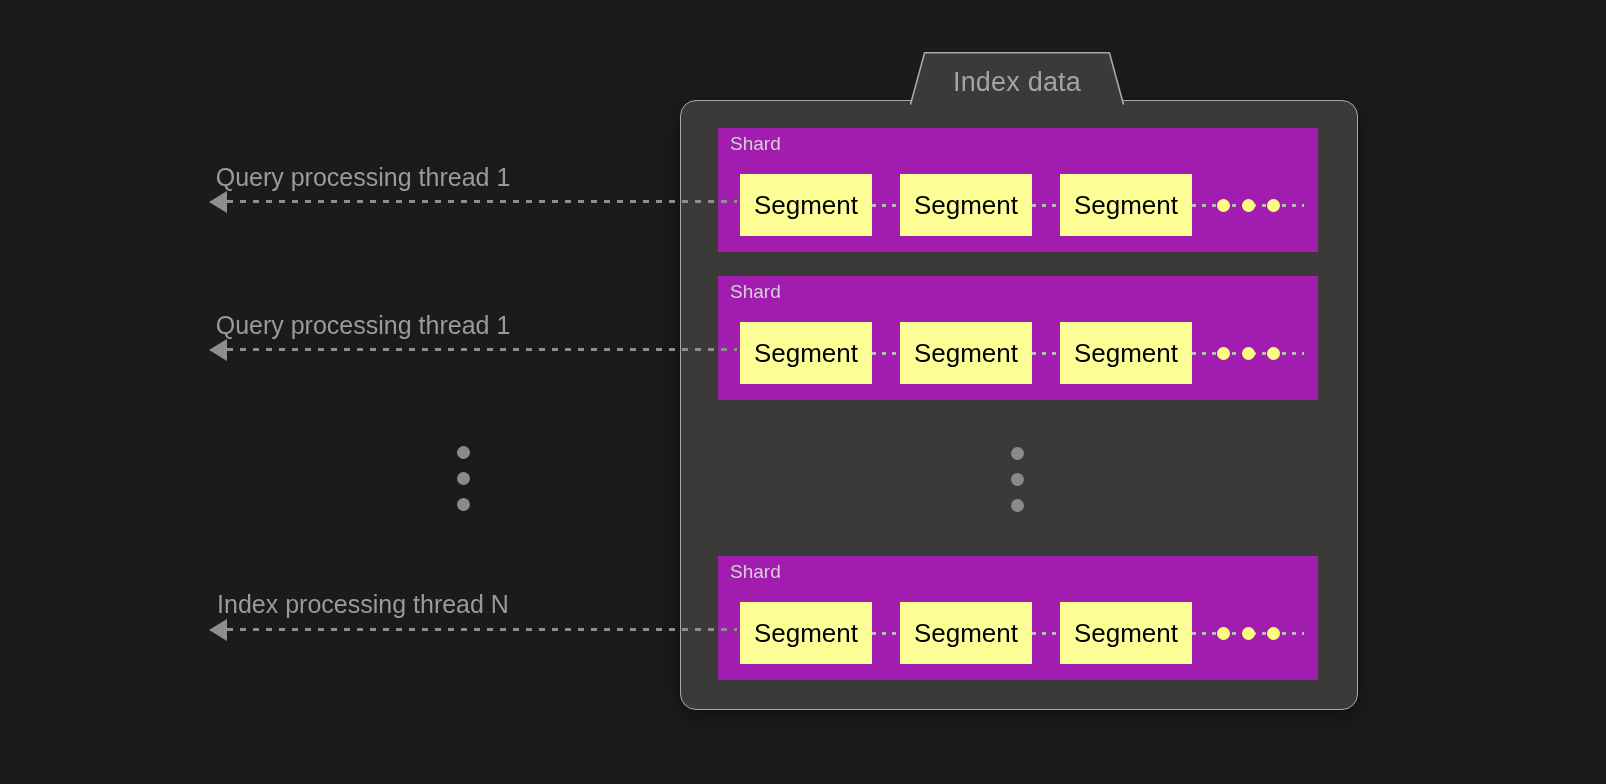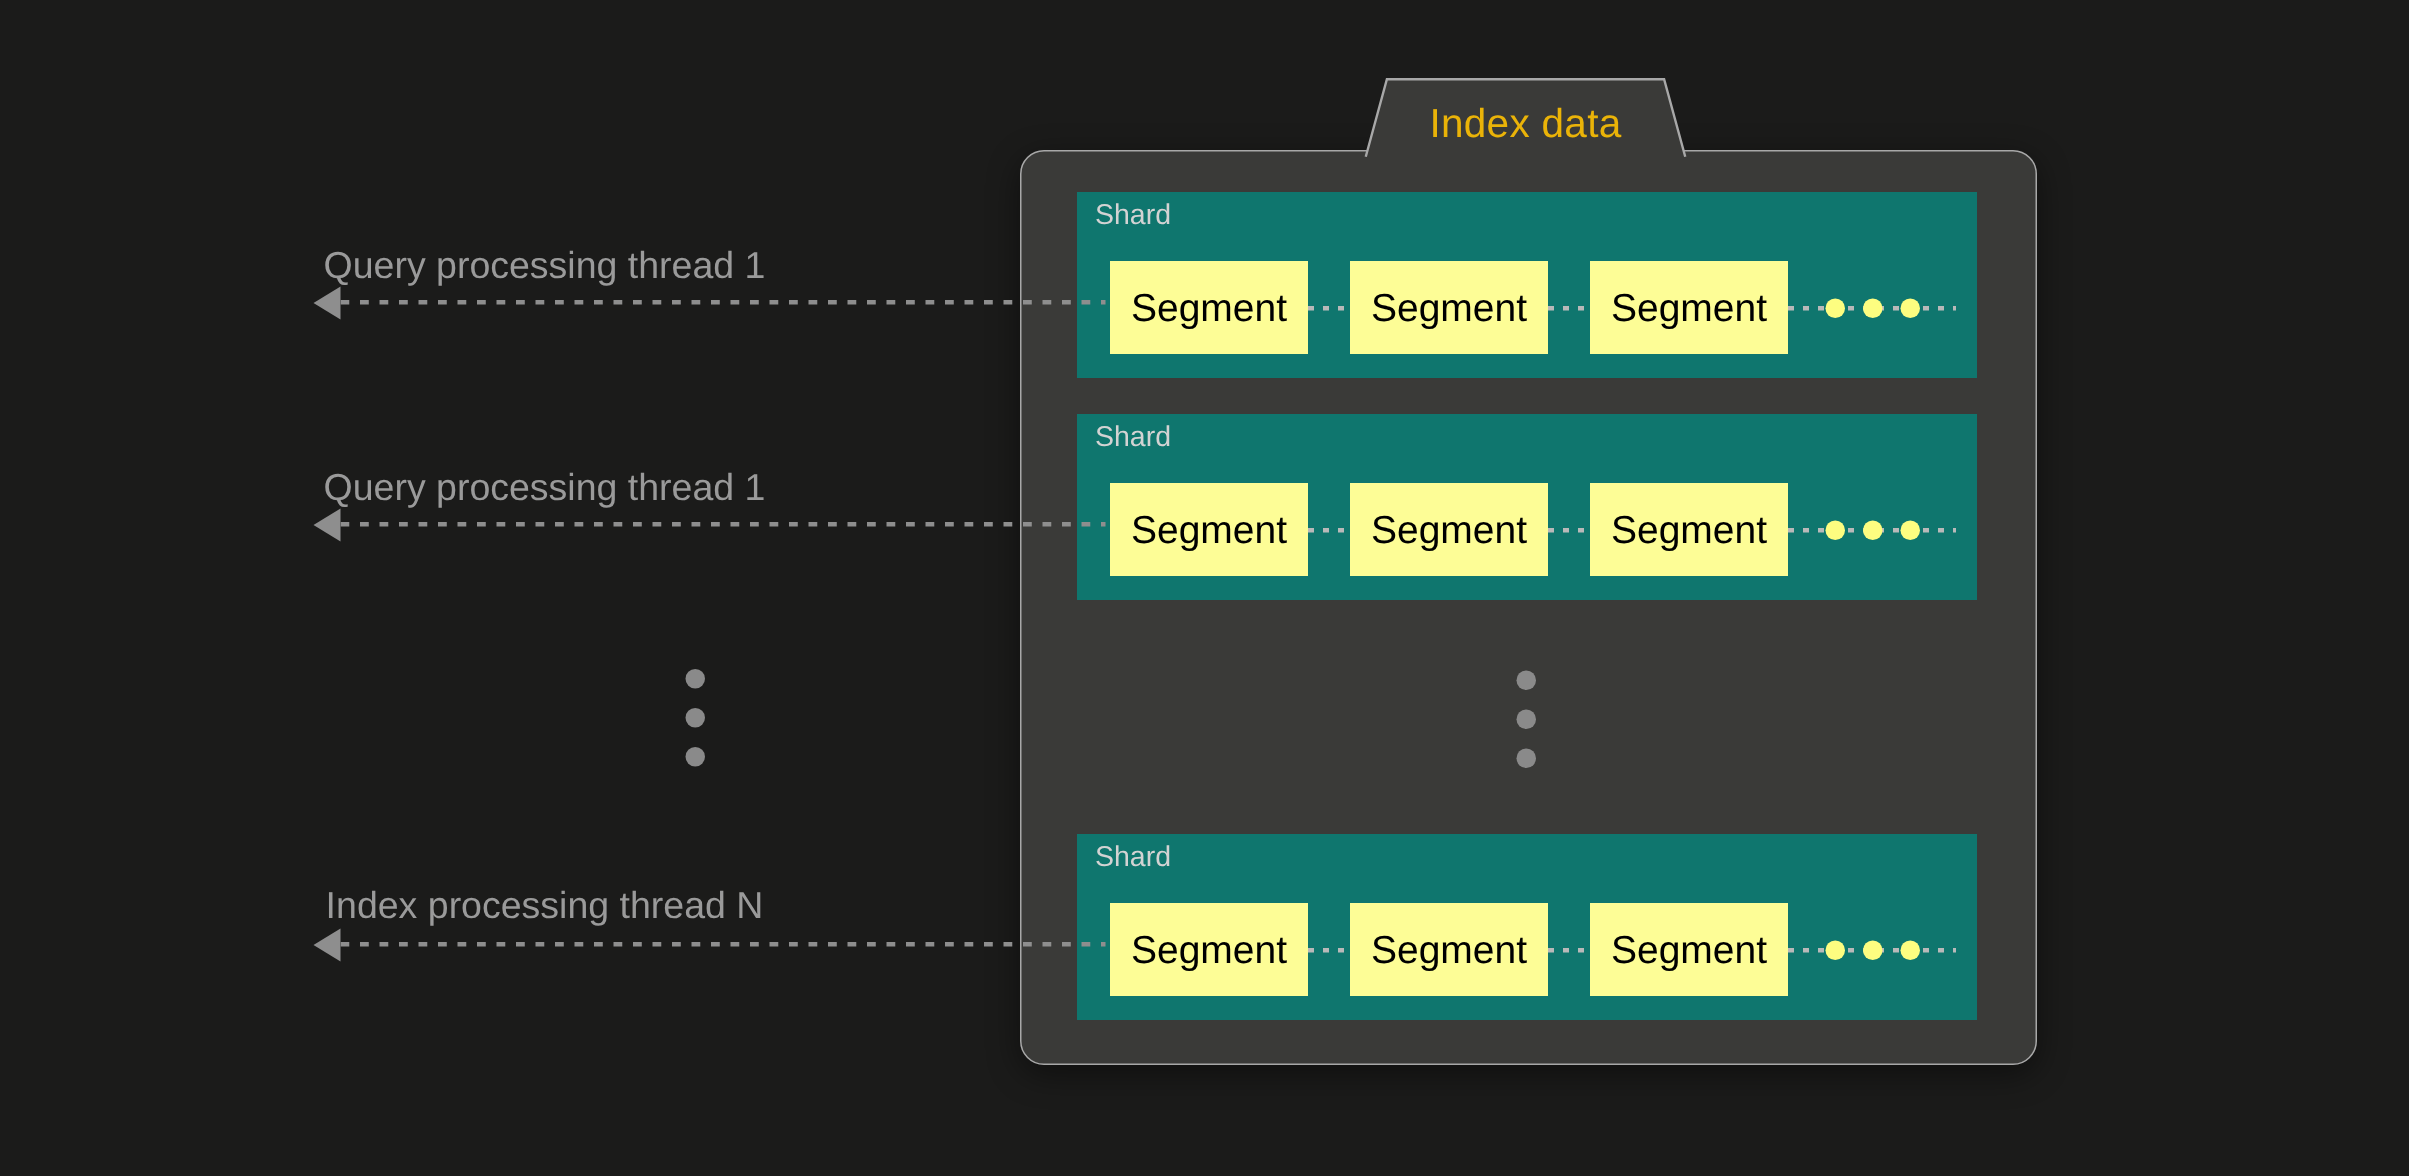--- a/index.html
+++ b/index.html
@@ -47,36 +47,36 @@
   #index-title-tab-border {
     position: absolute;
     left: 900px;
     top: 52px;
     width: 234px;
     height: 53px;
     z-index: 5;
     pointer-events: none;
   }
   #index-title-label {
-    color: #eab308;
+    color: #a3a3a3;
     font-size: 27px;
     letter-spacing: 0.2px;
     white-space: nowrap;
     line-height: 1;
     padding-bottom: 2px;
     margin-top: 10px;
   }
 
   
   .shard {
     position: absolute;
     left: 718px;
     width: 600px;
     height: 124px;
-    background: #0f766e;
+    background: #a21caf;
     z-index: 3;
   }
   .shard-label {
     position: absolute;
     left: 12px;
     top: 6px;
     color: #d3d3d3;
     font-size: 19px;
     line-height: 1;
   }

